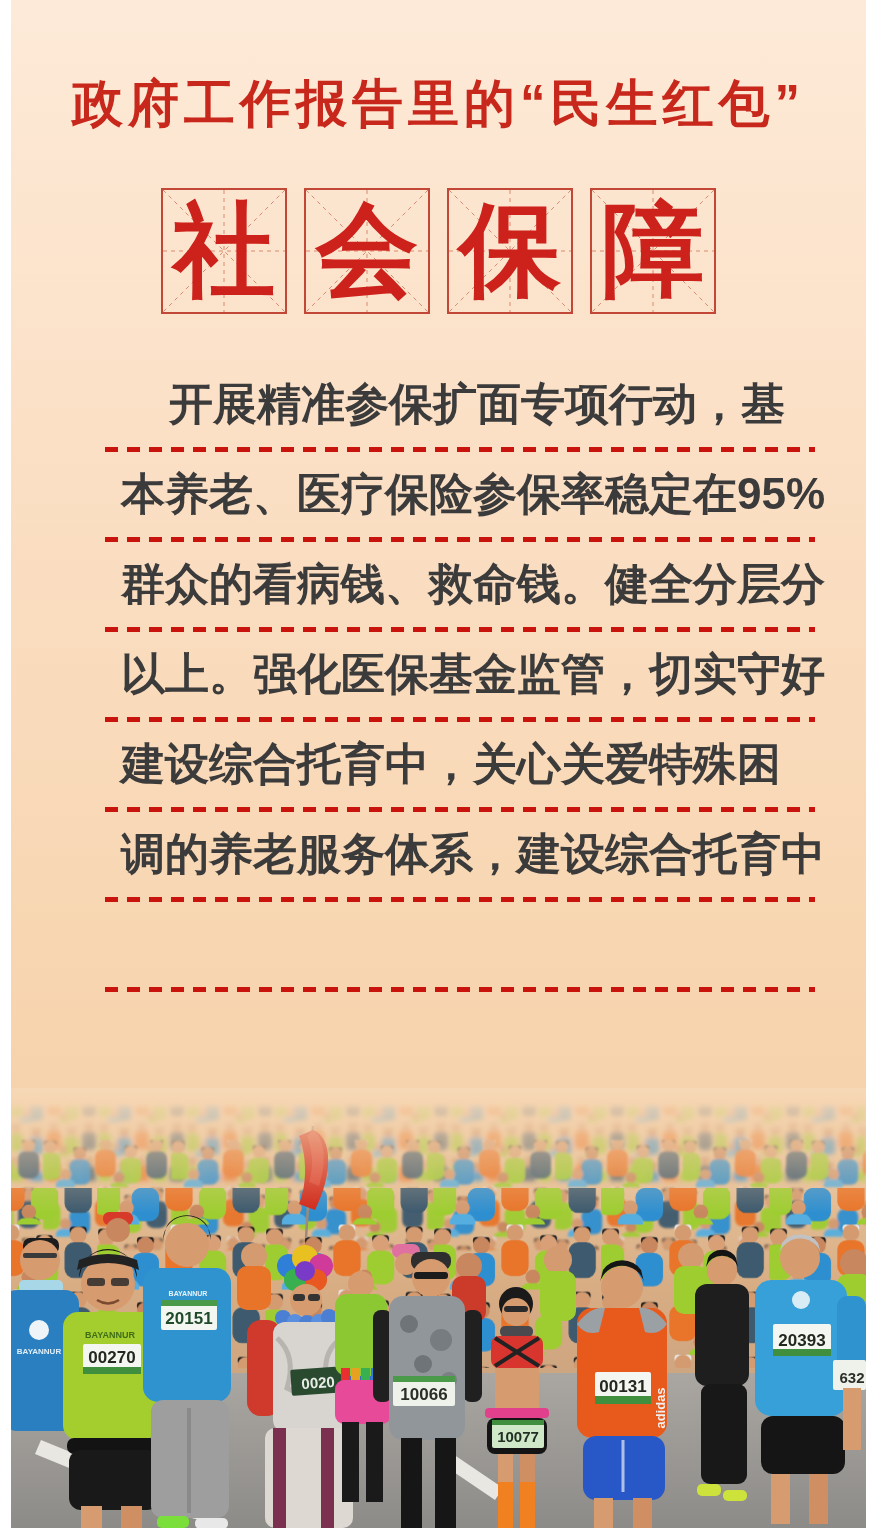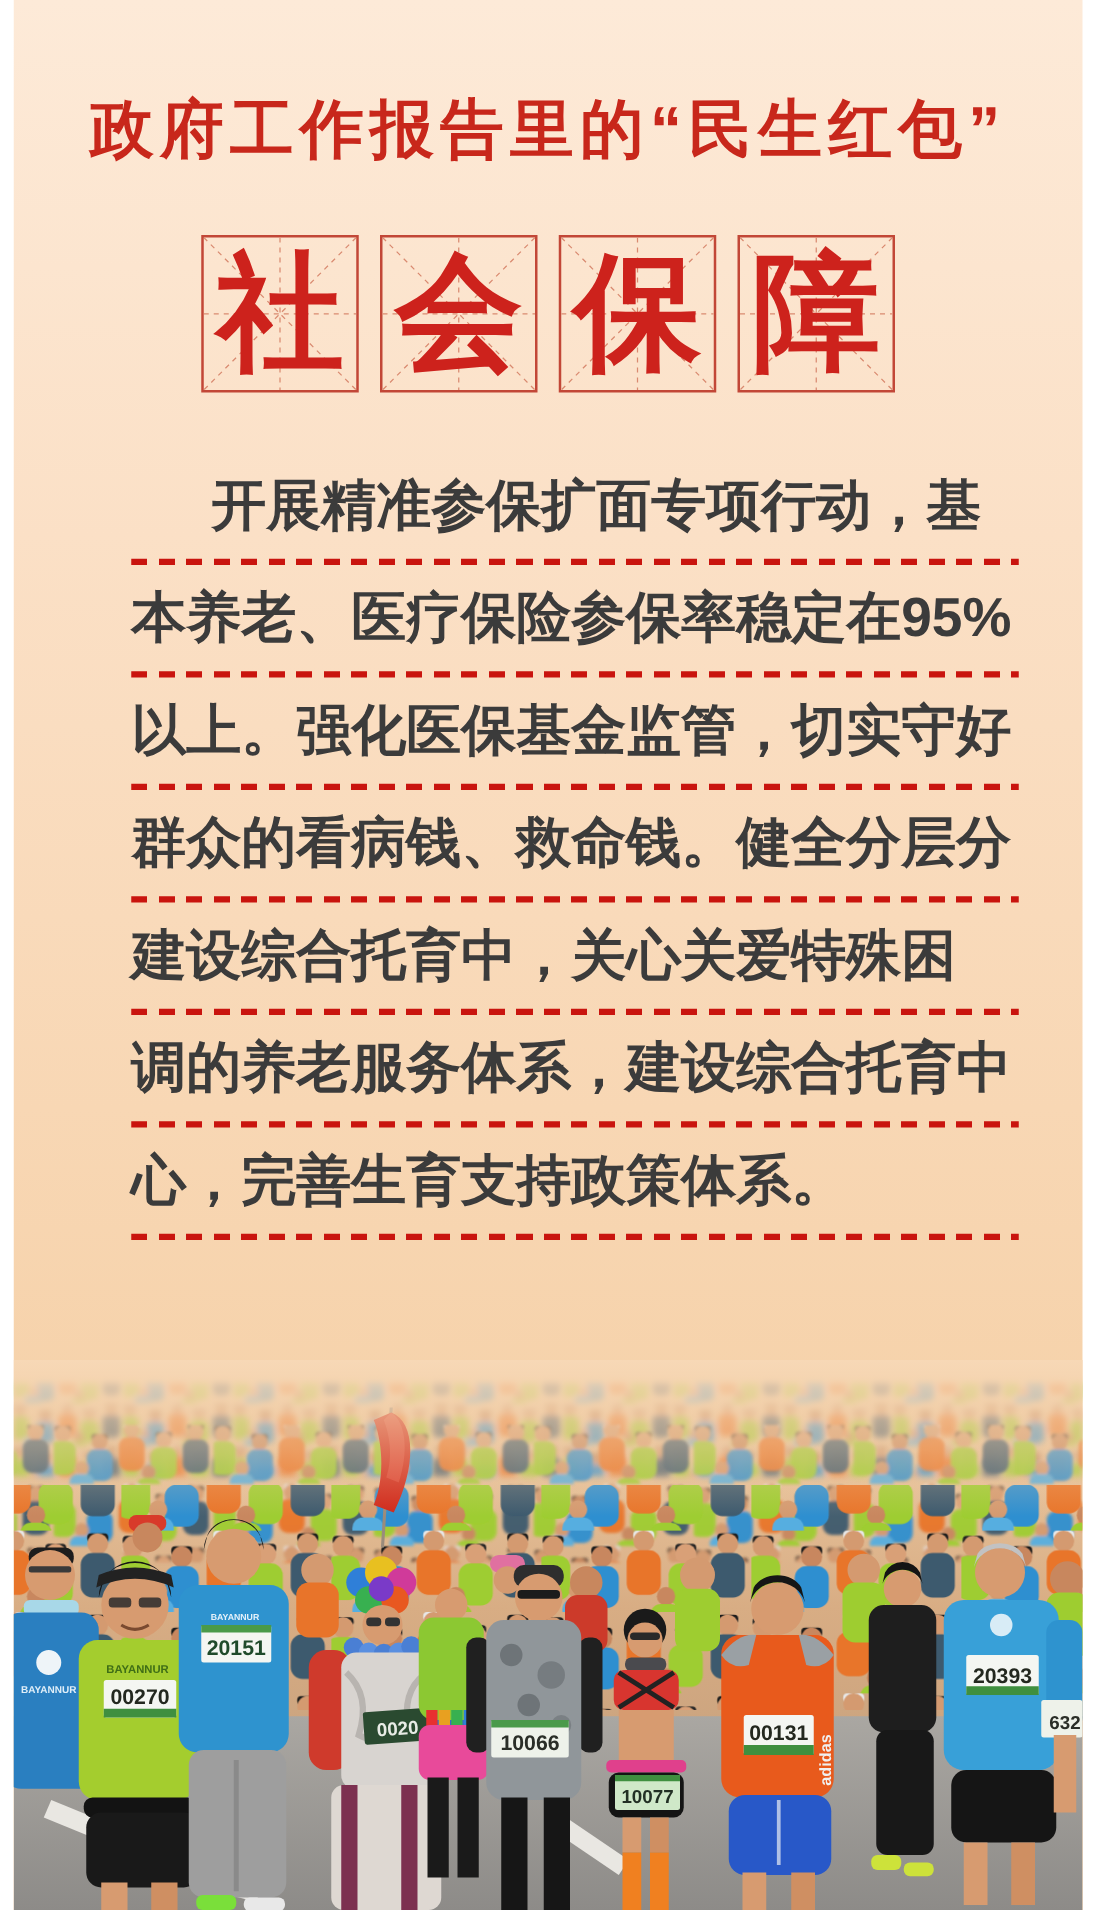--- a/index.html
+++ b/index.html
@@ -12,21 +12,21 @@
         font-size:51px;font-weight:900;color:#c8271b;letter-spacing:5px;white-space:nowrap;}
   
   .char-row{position:absolute;top:188px;left:0;width:100%;display:flex;justify-content:center;gap:17px;}
   .char-box{position:relative;width:126px;height:126px;border:2px solid #c24737;box-sizing:border-box;}
   .char-box svg{position:absolute;left:0;top:0;}
   .char{position:absolute;left:0;top:0;width:100%;height:100%;display:flex;align-items:center;justify-content:center;
         font-size:102px;font-weight:900;color:#cd221c;font-family:"DejaVu Serif","Liberation Serif",serif;}
   
   .body-text{position:absolute;top:370px;left:82px;width:712px;}
   .bline{position:relative;height:90px;font-size:44px;font-weight:bold;color:#3b3b3b;white-space:nowrap;margin-left:12px;}
-  .bline .txt{position:absolute;top:5px;left:0;}
+  .bline .txt{position:absolute;top:5px;left:16px;}
   .bline.indent .txt{left:64px;}
   .dash{position:absolute;left:0;bottom:8px;width:710px;height:5px;
         background:repeating-linear-gradient(90deg,#c9140e 0 13px,transparent 13px 22px);}
   
   .photo{position:absolute;top:1088px;left:0;width:855px;height:440px;}
   .photo svg{display:block;}
 </style>
 </head>
 <body>
 
@@ -85,37 +85,36 @@
     <div class="body-text">
       <div class="bline indent">
           <span class="txt">开展精准参保扩面专项行动，基</span>
           <div class="dash"></div>
         </div>
       <div class="bline">
           <span class="txt">本养老、医疗保险参保率稳定在95%</span>
           <div class="dash"></div>
         </div>
       <div class="bline">
+          <span class="txt">群众的看病钱、救命钱。健全分层分</span>
+          <div class="dash"></div>
+        </div>
+      <div class="bline">
           <span class="txt">以上。强化医保基金监管，切实守好</span>
           <div class="dash"></div>
         </div>
       <div class="bline">
-          <span class="txt">群众的看病钱、救命钱。健全分层分</span>
-          <div class="dash"></div>
-        </div>
-      <div class="bline">
           <span class="txt">建设综合托育中，关心关爱特殊困</span>
           <div class="dash"></div>
         </div>
       <div class="bline">
           <span class="txt">调的养老服务体系，建设综合托育中</span>
           <div class="dash"></div>
         </div>
       <div class="bline">
-          <span class="txt">心，完善生育支持政策体系。</span>
           <div class="dash"></div>
         </div>
     </div>
 
     <div class="photo">
       <svg width="855" height="440" viewBox="0 0 855 440">
         <defs>
           <linearGradient id="baseG" x1="0" y1="0" x2="0" y2="1">
             <stop offset="0" stop-color="#f2d2ac"></stop>
               <stop offset="0.45" stop-color="#d8ad84"></stop>

